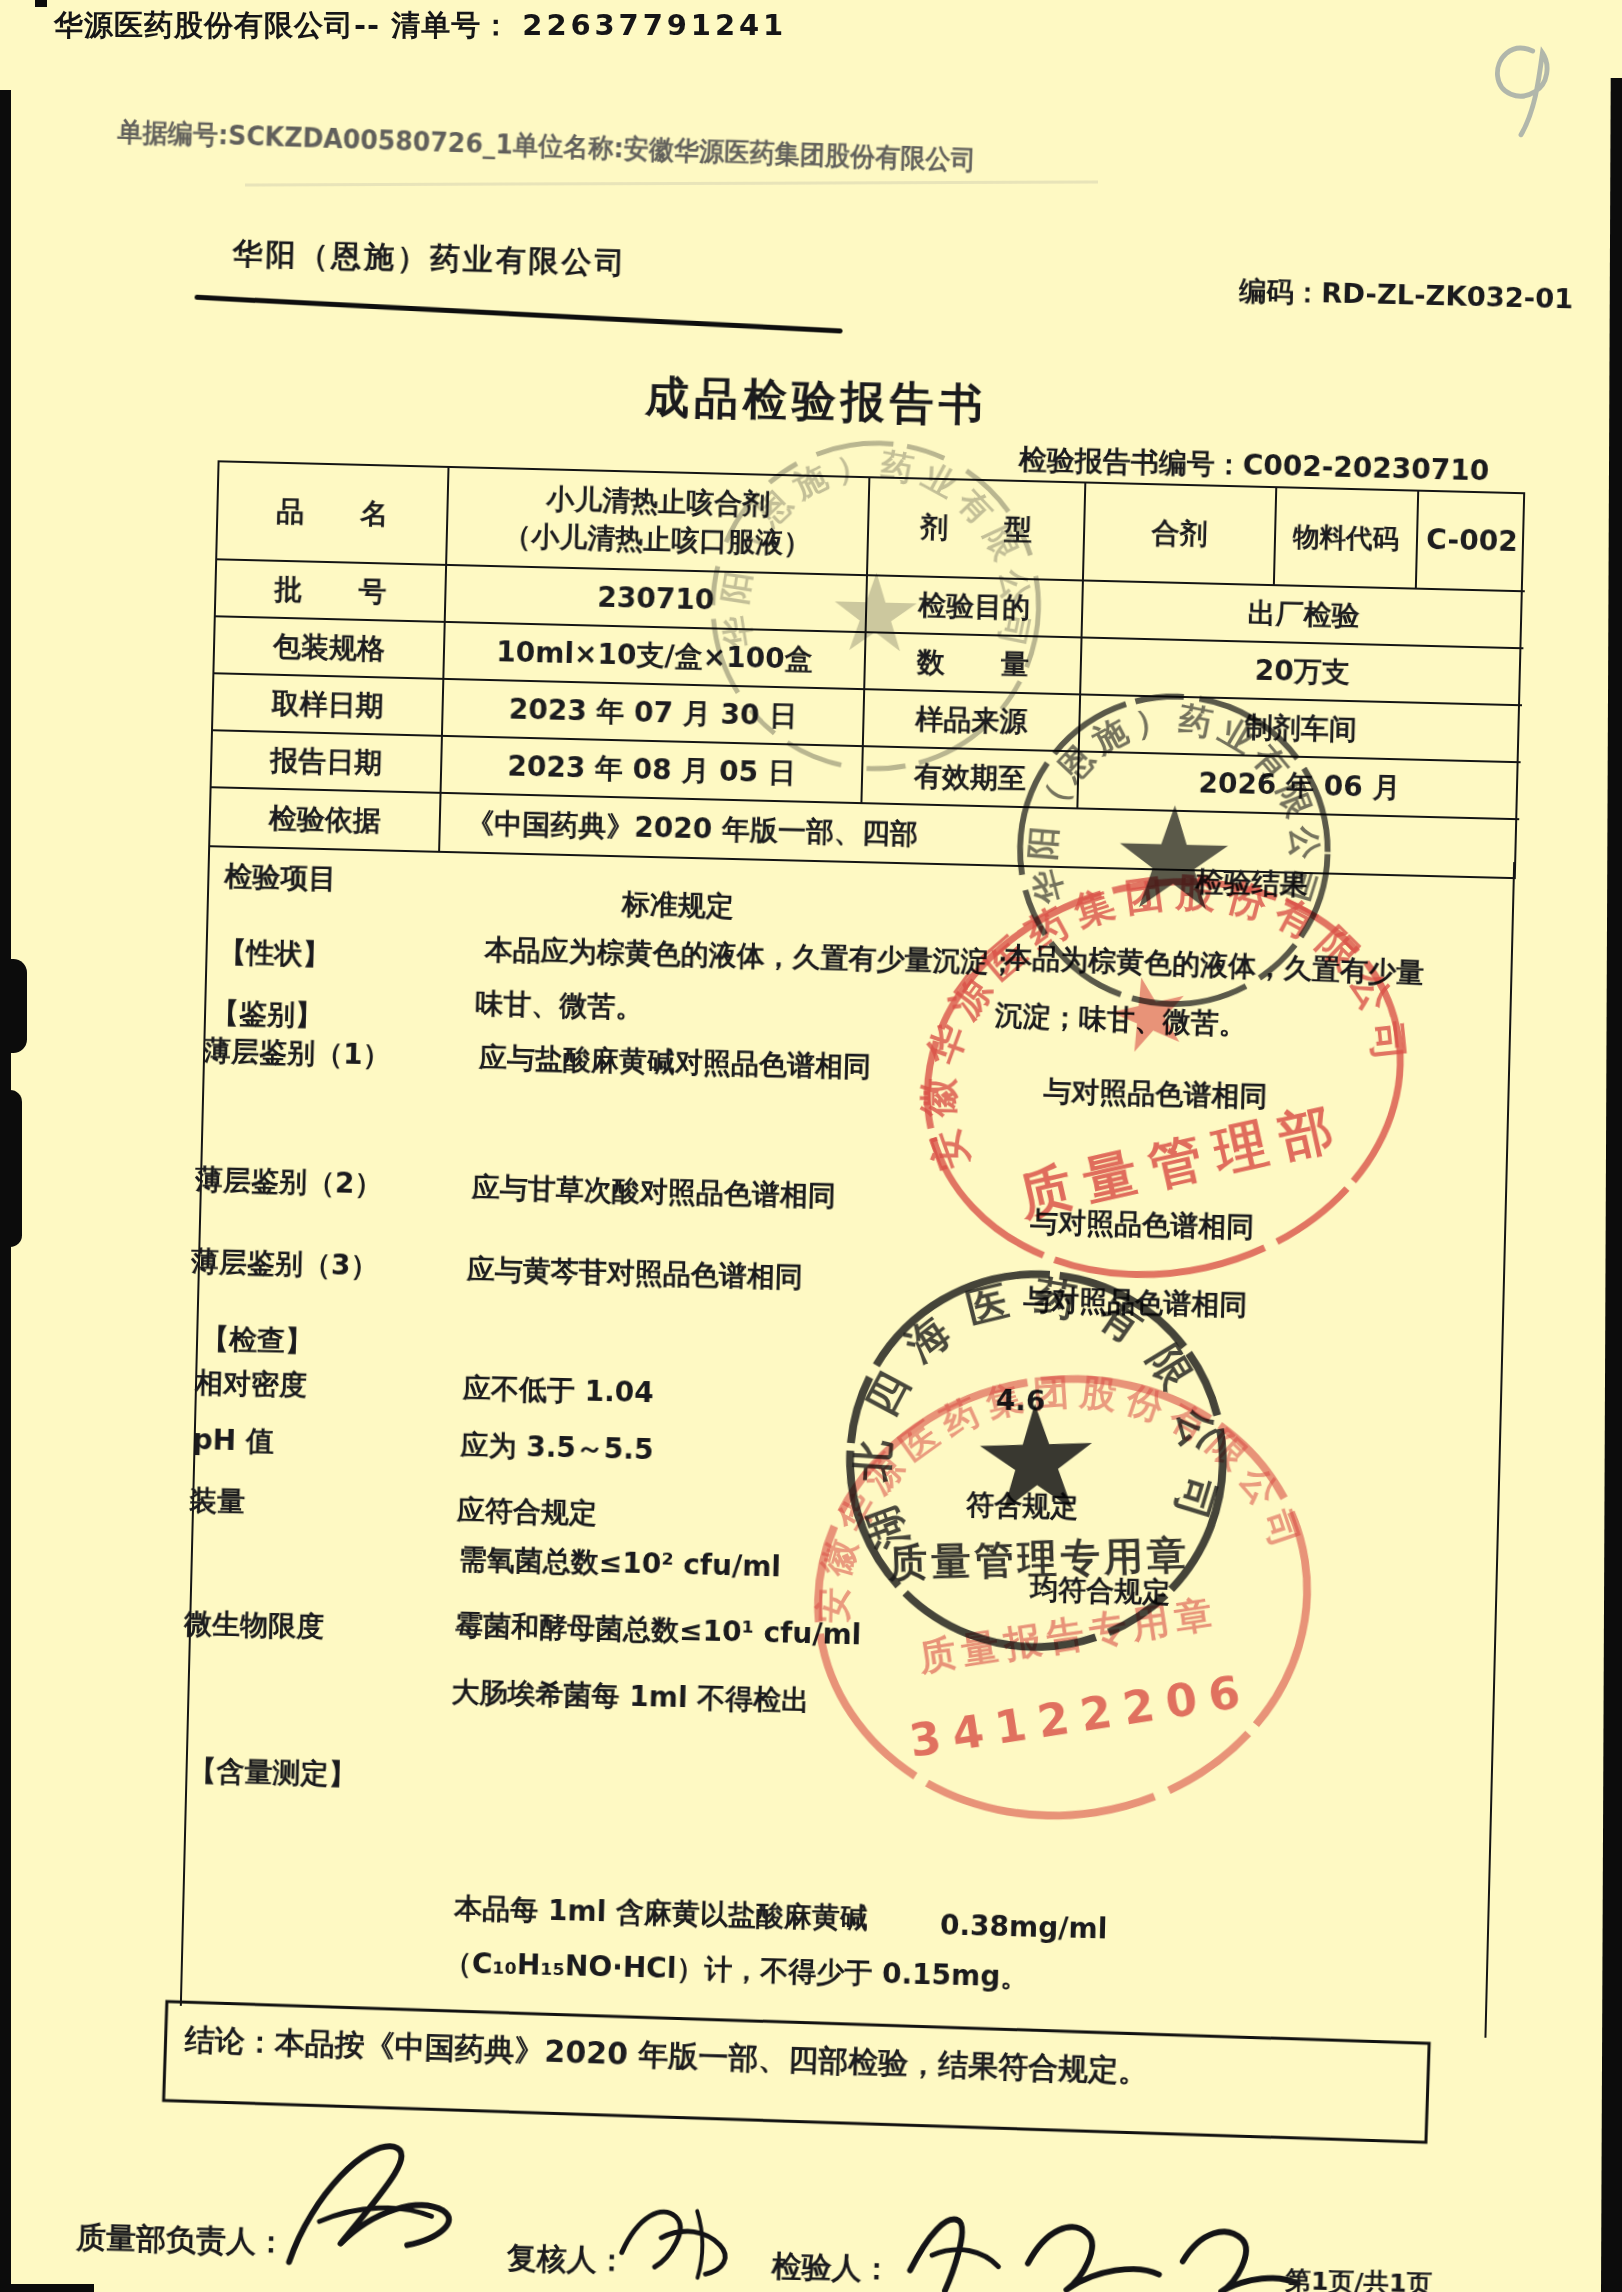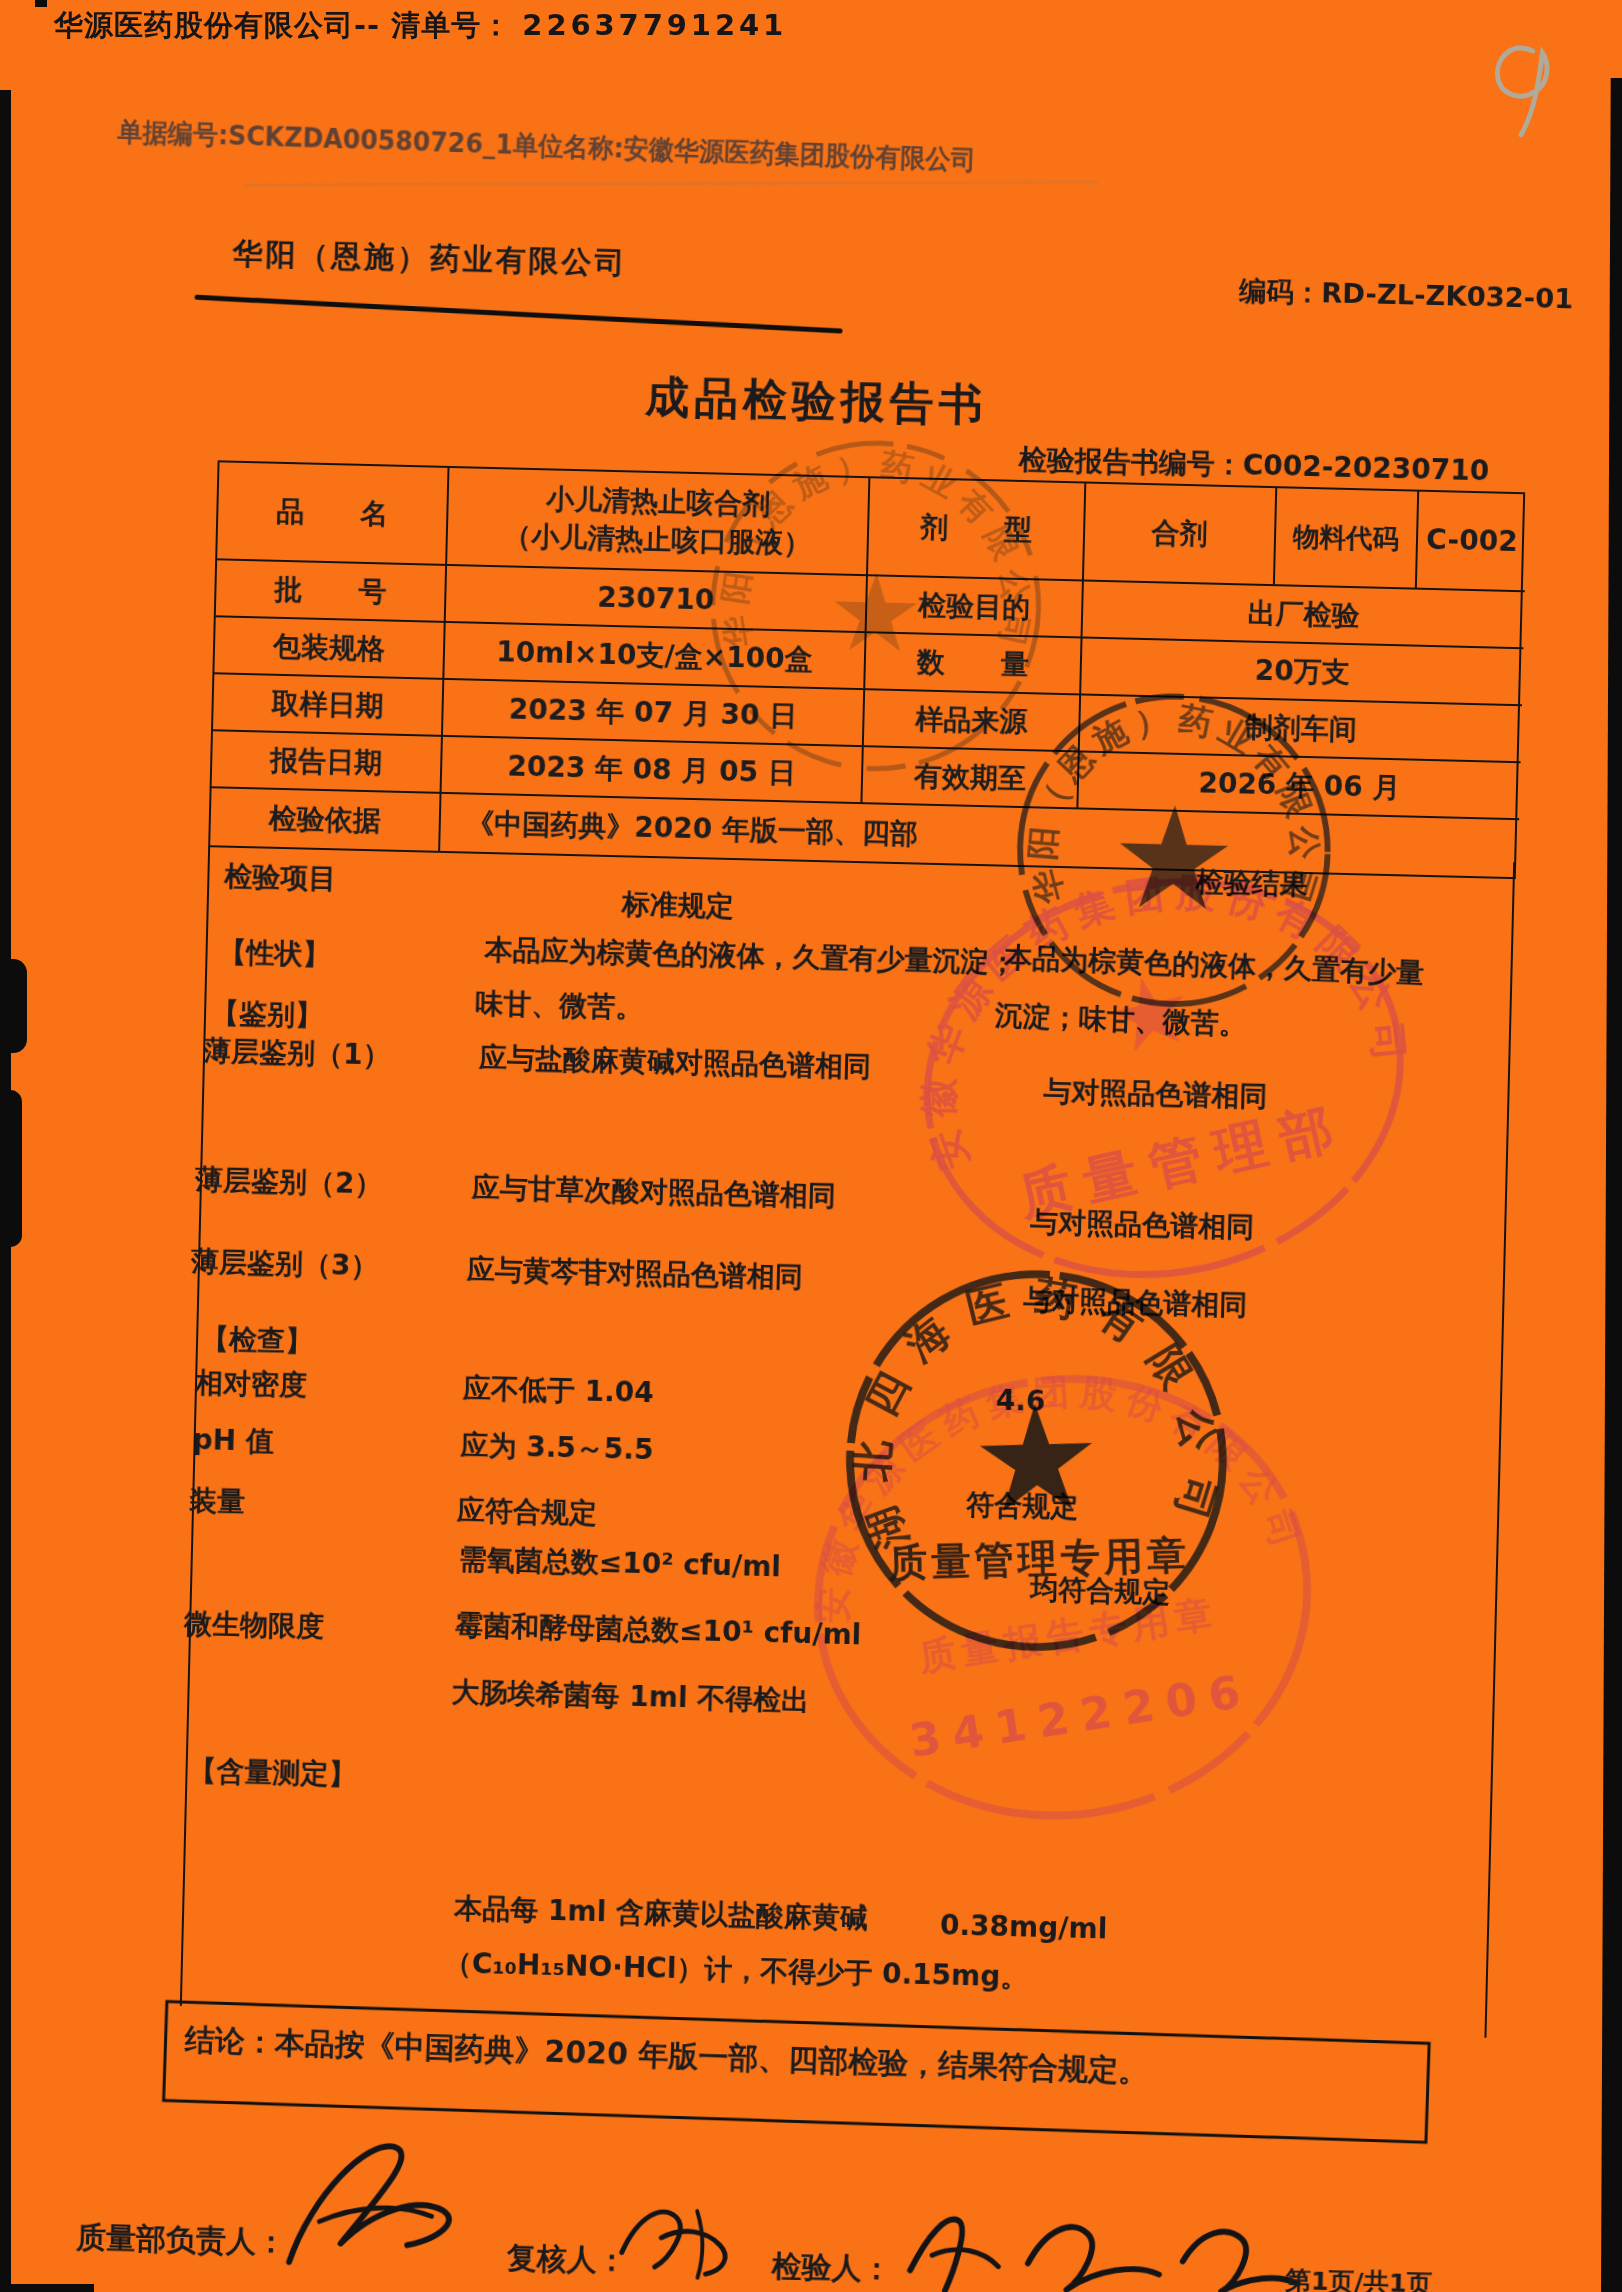--- a/index.html
+++ b/index.html
@@ -1,16 +1,16 @@
 <!DOCTYPE html>
 <html><head>
 <meta charset="utf-8">
 <style>
   html,body{margin:0;padding:0;background:#e8e8e8;}
-  .page{position:relative;width:1622px;height:2293px;background:#f97316;overflow:hidden;
+  .page{position:relative;width:1622px;height:2293px;background:#fef9c3;overflow:hidden;
         font-family:"DejaVu Sans","Liberation Sans",sans-serif;color:#1d1d1f;}
   
   .art{position:absolute;background:#0c0c0c;}
   .edge-right{left:1601px;top:78px;width:21.6px;height:2214px;clip-path:polygon(45% 0,100% 0,100% 100%,0 100%);}
   .edge-left{left:0;top:90px;width:10.8px;height:2202px;}
   .blob1{left:0;top:959px;width:26.5px;height:94px;border-radius:0 13.7px 13.7px 0;}
   .blob2{left:0;top:1090px;width:21.6px;height:157px;border-radius:0 11.8px 11.8px 0;}
   .edge-bottom{left:0;top:2284px;width:94px;height:8.8px;}
   .tick-top{left:35px;top:0;width:11.8px;height:6.9px;}
   .streak{position:absolute;left:245px;top:182px;width:853px;height:2.9px;

